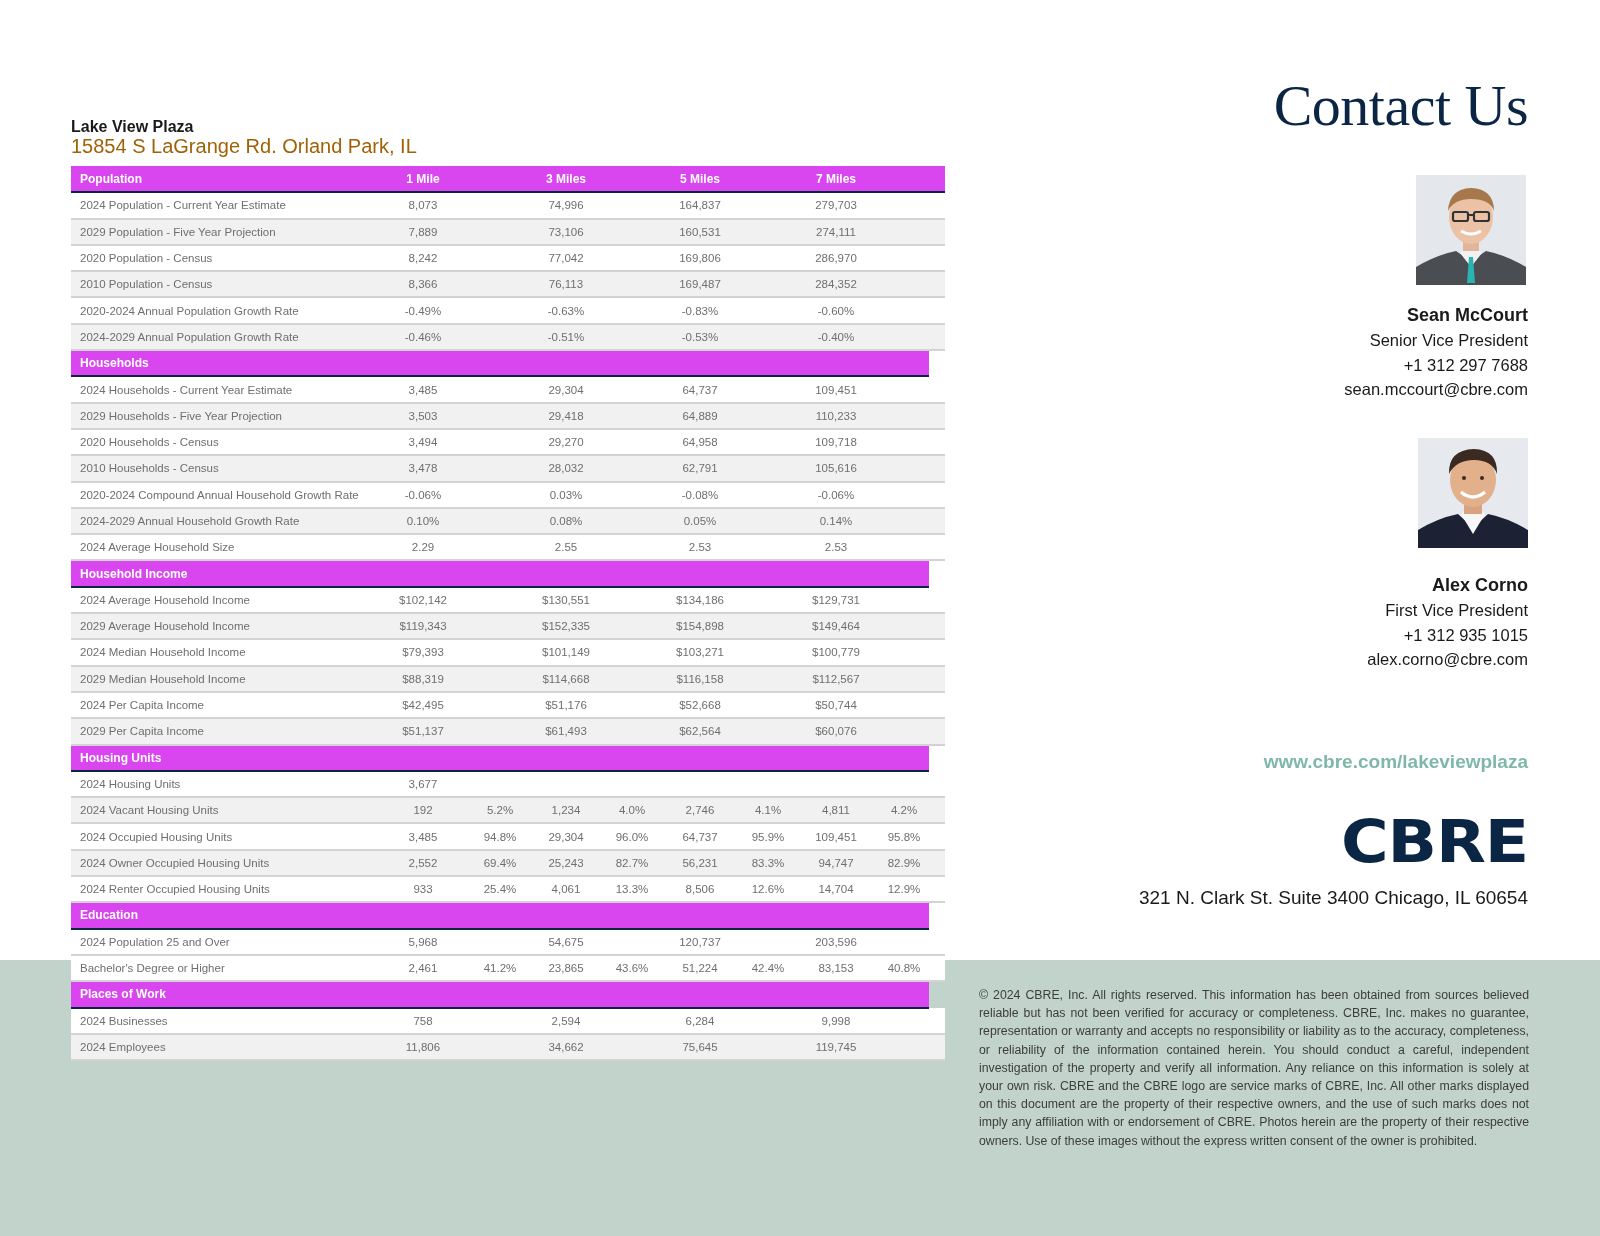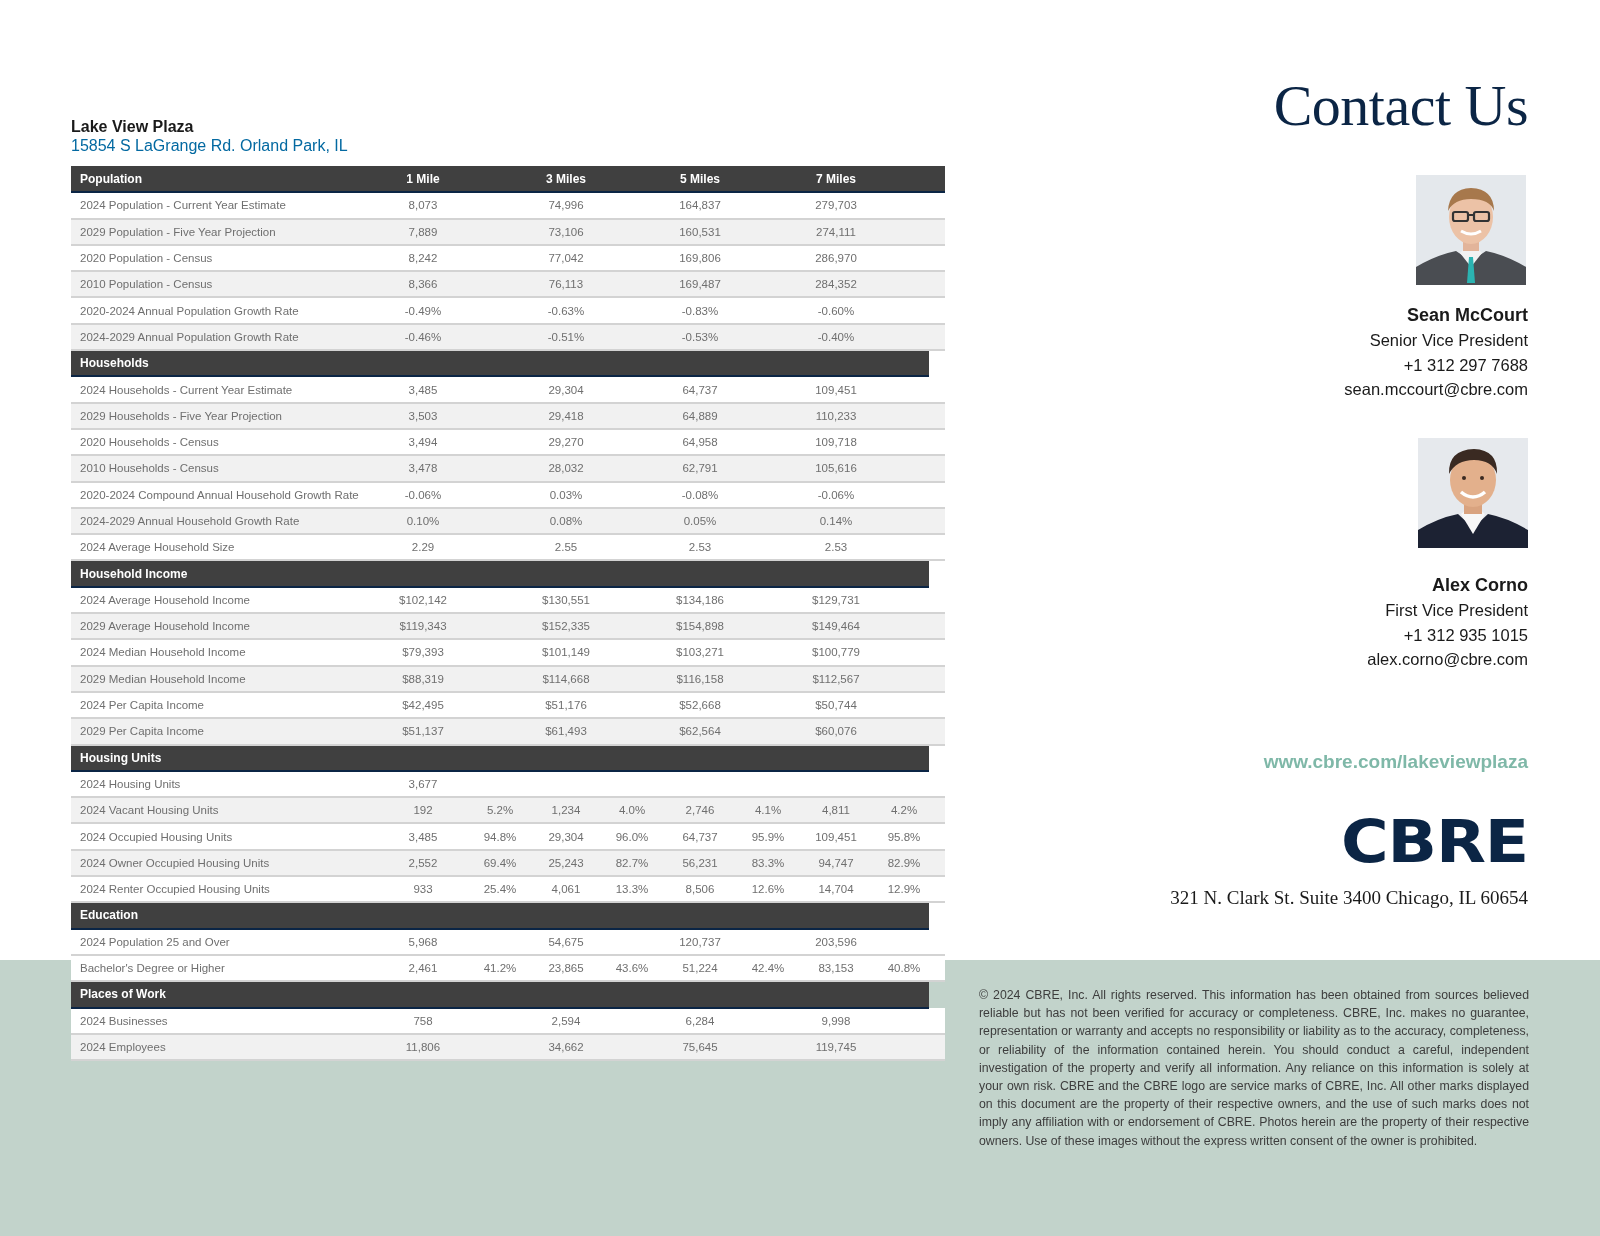--- a/index.html
+++ b/index.html
@@ -3,27 +3,27 @@
   <meta charset="utf-8">
   <style>
     * { box-sizing: border-box; margin: 0; padding: 0; }
     html, body { width: 1600px; height: 1236px; background: #ffffff; overflow: hidden; }
     body { position: relative; font-family: "Liberation Sans", "DejaVu Sans", sans-serif; color: #222; }
 
     .footer-band { position: absolute; left: 0; top: 960px; width: 1600px; height: 276px; background: #c2d3cb; }
 
     .prop-header { position: absolute; left: 71px; top: 70px; margin-top: 47px; }
     .prop-name { font-size: 16px; font-weight: bold; color: #1a1a1a; line-height: 19px; }
-    .prop-address { font-size: 16px; color: #0369a1; line-height: 20px; }
+    .prop-address { font-size: 20px; color: #a16207; line-height: 20px; }
 
     .demo-table { position: absolute; left: 71px; top: 166px; width: 874px; border-collapse: collapse; table-layout: fixed; }
     .demo-table td { height: 26.3px; font-size: 11.5px; color: #6f6f6f; padding: 0; white-space: nowrap; border-bottom: 2px solid #d3d3d3; }
     .demo-table tr.row-even td { background: #ffffff; }
     .demo-table tr.row-odd td { background: #f1f1f1; }
-    .demo-table tr.section td { background: #404040; color: #ffffff; font-weight: bold; font-size: 12px; border-bottom: 2px solid #0b2545; }
+    .demo-table tr.section td { background: #d946ef; color: #ffffff; font-weight: bold; font-size: 12px; border-bottom: 2px solid #0b2545; }
     .demo-table td.label { padding-left: 9px; }
     .demo-table td.num { text-align: center; }
     .demo-table tr.section td.num { text-align: center; }
 
     .contact-title { position: absolute; right: 72px; top: 72px; font-family: "Liberation Serif", "DejaVu Serif", serif; font-size: 58px; color: #0b2545; letter-spacing: -0.5px; }
 
     .headshot { position: absolute; width: 110px; height: 110px; overflow: hidden; background: #e6e9ec; }
     .headshot svg { display: block; }
     .headshot-1 { left: 1416px; top: 175px; }
     .headshot-2 { left: 1418px; top: 438px; }
@@ -31,21 +31,21 @@
     .contact-card { position: absolute; right: 72px; text-align: right; }
     .contact-card .cname { font-size: 18px; font-weight: bold; color: #1a1a1a; line-height: 26px; }
     .contact-card .cline { font-size: 16.5px; color: #1a1a1a; line-height: 24.5px; }
     .contact-1 { top: 302px; }
     .contact-2 { top: 572px; }
 
     .website-link { position: absolute; right: 72px; top: 751px; font-size: 19px; font-weight: bold; color: #7fb8a8; text-decoration: none; }
 
     .cbre-logo { position: absolute; right: 72px; top: 812px; font-family: "DejaVu Sans", "Liberation Sans", sans-serif; font-size: 58px; font-weight: bold; color: #0b2545; letter-spacing: -1px; line-height: 60px; transform: scaleX(1.12); transform-origin: right center; }
 
-    .office-address { position: absolute; right: 72px; top: 887px; font-size: 19px; color: #1a1a1a; font-family: Liberation Serif, serif; }
+    .office-address { position: absolute; right: 72px; top: 887px; font-size: 19px; color: #1a1a1a; }
 
     .disclaimer { position: absolute; left: 979px; top: 986px; width: 550px; font-size: 12.3px; line-height: 18.2px; color: #3d3d3d; text-align: justify; }
   </style>
 </head>
 <body>
 
 <div class="footer-band"></div>
 
 <div class="prop-header">
   <div class="prop-name">Lake View Plaza</div>

